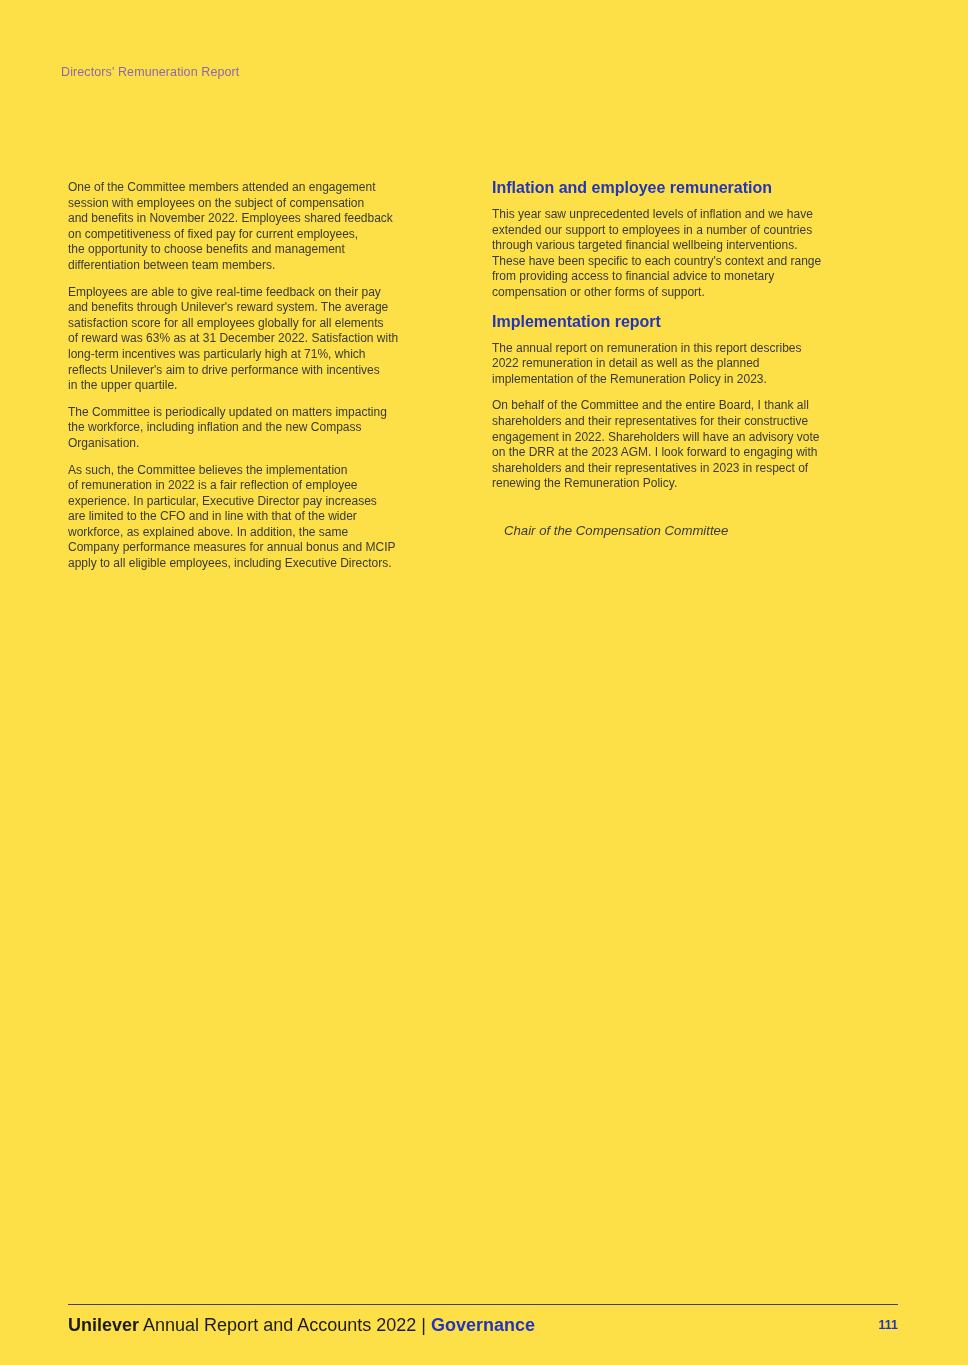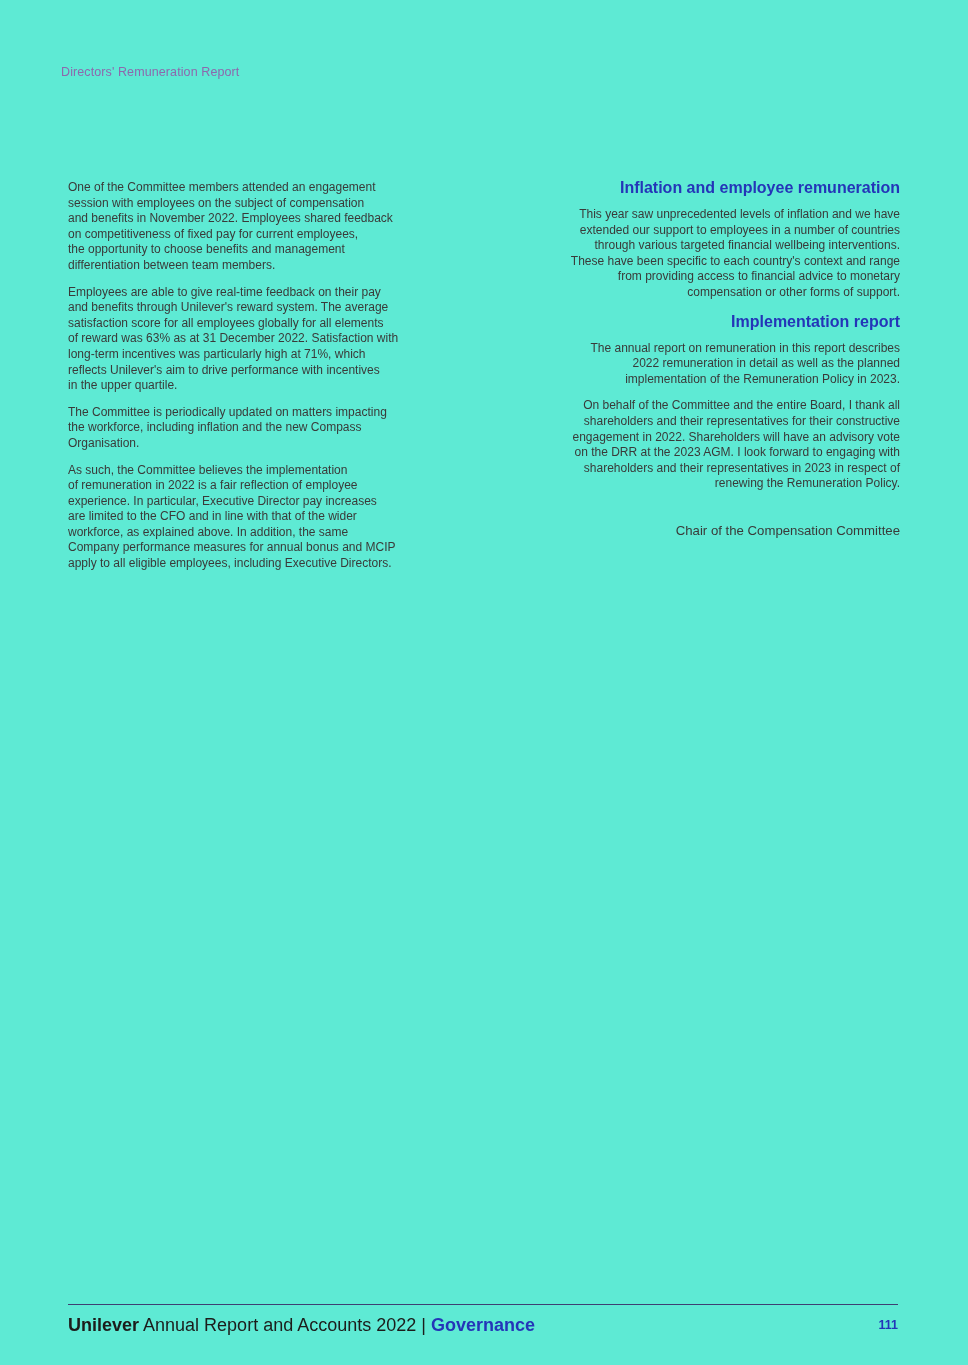--- a/index.html
+++ b/index.html
@@ -1,34 +1,34 @@
 <!DOCTYPE html>
 <html><head>
 <meta charset="utf-8">
 <style>
   * { margin:0; padding:0; box-sizing:border-box; }
   html,body { background:#ffffff; }
   body { font-family:"Liberation Sans", sans-serif; }
   .page {
     position:relative;
     width:968px; height:1365px;
-    background:#5eead4;
+    background:#fde047;
     overflow:hidden;
   }
   .running-header {
     position:absolute; left:61px; top:64px;
     font-size:12.5px; line-height:16px;
     color:#8d68ad;
     letter-spacing:0.1px;
   }
   .col-left {
     position:absolute; left:68px; top:180px; width:402px;
   }
   .col-right {
-    position:absolute; left:492px; top:178px; width:408px;text-align:right;
+    position:absolute; left:492px; top:178px; width:408px;
   }
   p.body {
     font-size:12px; line-height:15.6px;
     color:#3a3a39;
     white-space:pre-line;
     margin:0 0 11px 0;
   }
   h2.section-heading {
     font-size:16px; line-height:20px;
     font-weight:bold;
@@ -38,21 +38,21 @@
   h2.section-heading.spaced { margin-top:7px; }
   .signature {
     margin-top:31px;
   }
   .signature .sig-name {
     font-size:13.2px; line-height:16px;
     font-weight:bold; color:#1c1c1b;
   }
   .signature .sig-role {
     font-size:13.2px; line-height:16px;
-    color:#3a3a39;
+    font-style:italic; color:#3a3a39;margin-left:12px;
   }
   .footer-rule {
     position:absolute; left:68px; top:1304px; width:830px;
     border-top:1.5px solid #3f3f72;
   }
   .footer-text {
     position:absolute; left:68px; top:1317px;
     font-size:18px; line-height:16px;
     color:#1c1c1b;
   }

